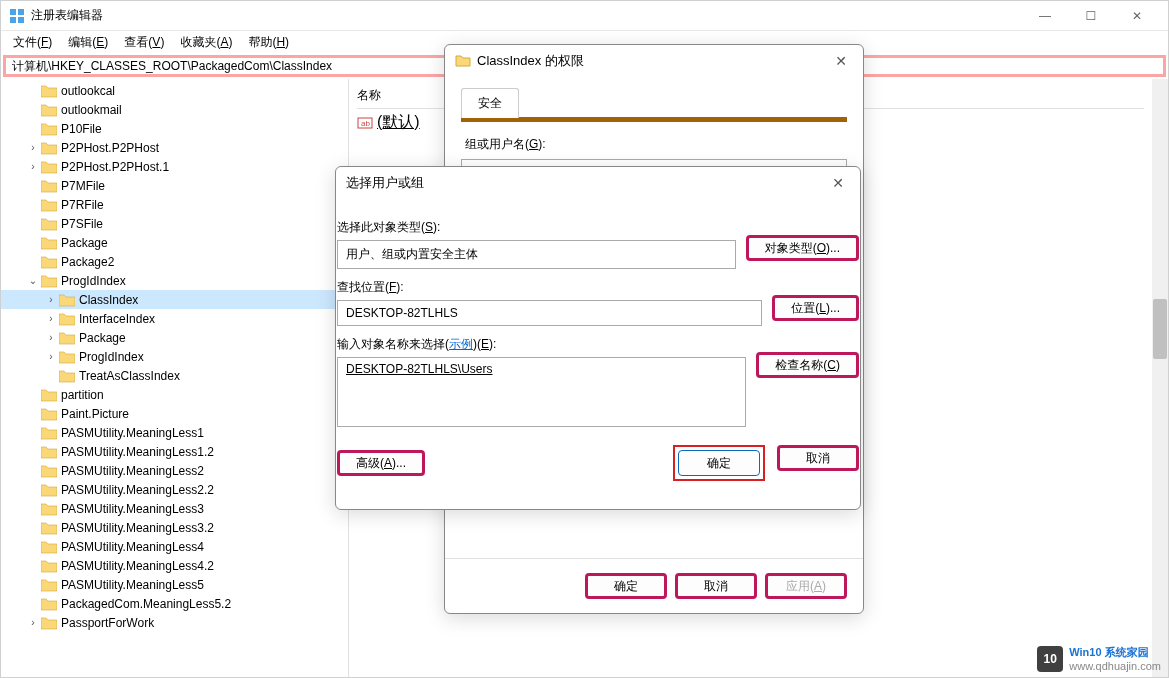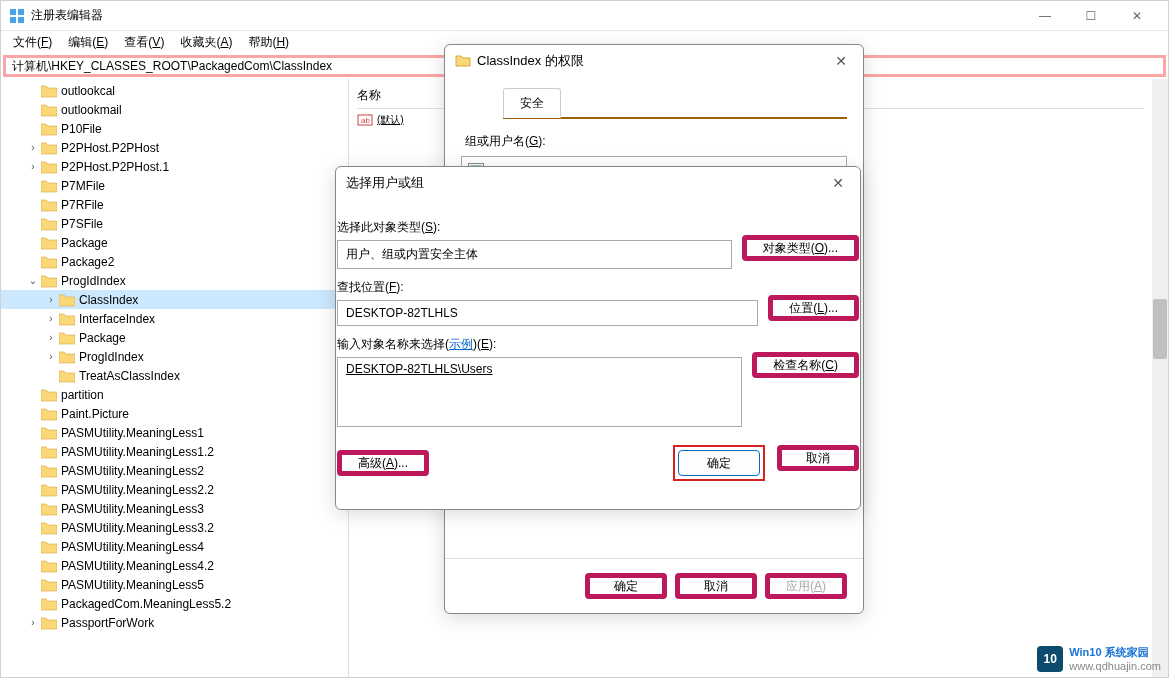--- a/index.html
+++ b/index.html
@@ -21,53 +21,53 @@
 .tree-arrow.empty { visibility: hidden; }
 .folder-icon { width: 16px; height: 14px; margin-right: 4px; }
 .tree-label { font-size: 12px; }
 .tree-item.selected { background: #cce8ff; }
 .tree-item.selected .tree-label { }
 .list { flex: 1; padding: 4px 8px; }
 .list-header { display: flex; border-bottom: 1px solid #e0e0e0; padding: 4px 0; }
 .list-hcol { width: 120px; font-size: 12px; }
 .list-row { display: flex; align-items: center; padding: 3px 0; }
 .string-icon { width: 16px; height: 16px; margin-right: 4px; }
-.list-cell { font-size: 10px; text-decoration: underline; }
+.list-cell { font-size: 16px; text-decoration: underline; }
 .scrollbar { width: 16px; background: #f0f0f0; position: relative; }
 .scroll-thumb { position: absolute; width: 14px; left: 1px; background: #c0c0c0; border-radius: 2px; }
 .dialog { position: absolute; background: #fff; border: 1px solid #888; border-radius: 6px; box-shadow: 0 4px 20px rgba(0,0,0,0.15); }
 .dialog-title { height: 32px; display: flex; align-items: center; padding: 0 10px; font-size: 13px; }
 .dialog-title .spacer { flex: 1; }
 .dlg-close { width: 24px; text-align: center; color: #555; font-size: 14px; }
 .perm-dlg { left: 444px; top: 44px; width: 420px; height: 570px; }
 .perm-body { padding: 10px 16px; }
-.tab-strip { border-bottom: 2px solid #a16207; display: flex; margin-left: 42px; }
+.tab-strip { border-bottom: 5px solid #a16207; display: flex; }
 .tab { padding: 6px 16px; border: 1px solid #ccc; border-bottom: none; background: #fff; font-size: 12px; border-radius: 3px 3px 0 0; position: relative; top: 1px; }
 .group-lbl { margin: 14px 4px 6px; font-size: 12px; }
 .group-list { border: 1px solid #aaa; height: 80px; padding: 4px; overflow: hidden; }
 .group-row { display: flex; align-items: center; padding: 2px; font-size: 12px; }
 .pkg-icon { width: 16px; height: 16px; margin-right: 6px; border: 1px solid #888; }
 .perm-btns { display: flex; gap: 8px; justify-content: flex-end; padding: 14px 16px; border-top: 1px solid #e0e0e0; position: absolute; bottom: 0; left: 0; right: 0; }
-.btn { min-width: 82px; height: 26px; border: 5px solid #be185d; border-radius: 4px; background: #fdfdfd; font-size: 12px; padding: 0 16px; }
+.btn { min-width: 82px; height: 26px; border: 3px solid #be185d; border-radius: 4px; background: #fdfdfd; font-size: 12px; padding: 0 16px; }
 .btn.disabled { color: #aaa; }
 .select-dlg { left: 335px; top: 166px; width: 526px; height: 344px; z-index: 10; }
 .sel-body { padding: 10px 1px; }
 .sel-lbl { font-size: 12px; margin: 10px 0 4px; }
 .sel-field { border: 1px solid #aaa; padding: 5px 8px; font-size: 12px; min-height: 26px; display:flex; align-items:center;}
 .sel-row { display: flex; gap: 10px; align-items: flex-start; }
 .sel-row .sel-col { flex: 1; }
 .sel-row .btn { margin-top: 0; }
 .multiline { height: 70px; align-items:flex-start; padding-top:4px;}
 .sel-bottom { display: flex; justify-content: space-between; align-items: center; margin-top: 18px; }
 .sel-bottom .btn-group { display: flex; gap: 12px; }
 .ok-highlight { border: 2px solid #d82020; padding: 3px; display:inline-block; }
 .ok-highlight .btn { border: 1px solid #0a6bbd; }
 a.link { color: #0066cc; text-decoration: underline; }
 .watermark { position: absolute; right: 8px; bottom: 6px; display: flex; align-items: center; gap: 6px; font-size: 11px; color: #1a73d4; }
-.wm-icon { width: 26px; height: 26px; background: #0c4a6e; border-radius: 4px; display:flex; align-items:center; justify-content:center; color:#fff; font-weight:bold; font-size:12px;}
+.wm-icon { width: 26px; height: 26px; background: #404040; border-radius: 4px; display:flex; align-items:center; justify-content:center; color:#fff; font-weight:bold; font-size:12px;}
 .i1{padding-left:24px}.i2{padding-left:42px}
 .underline{text-decoration:underline}
 </style>
 </head>
 <body>
 
 <div class="window">
   <div class="titlebar">
     <svg class="title-icon" viewBox="0 0 16 16">
         <rect x="1" y="1" width="6" height="6" fill="#4aa3e8"></rect>

